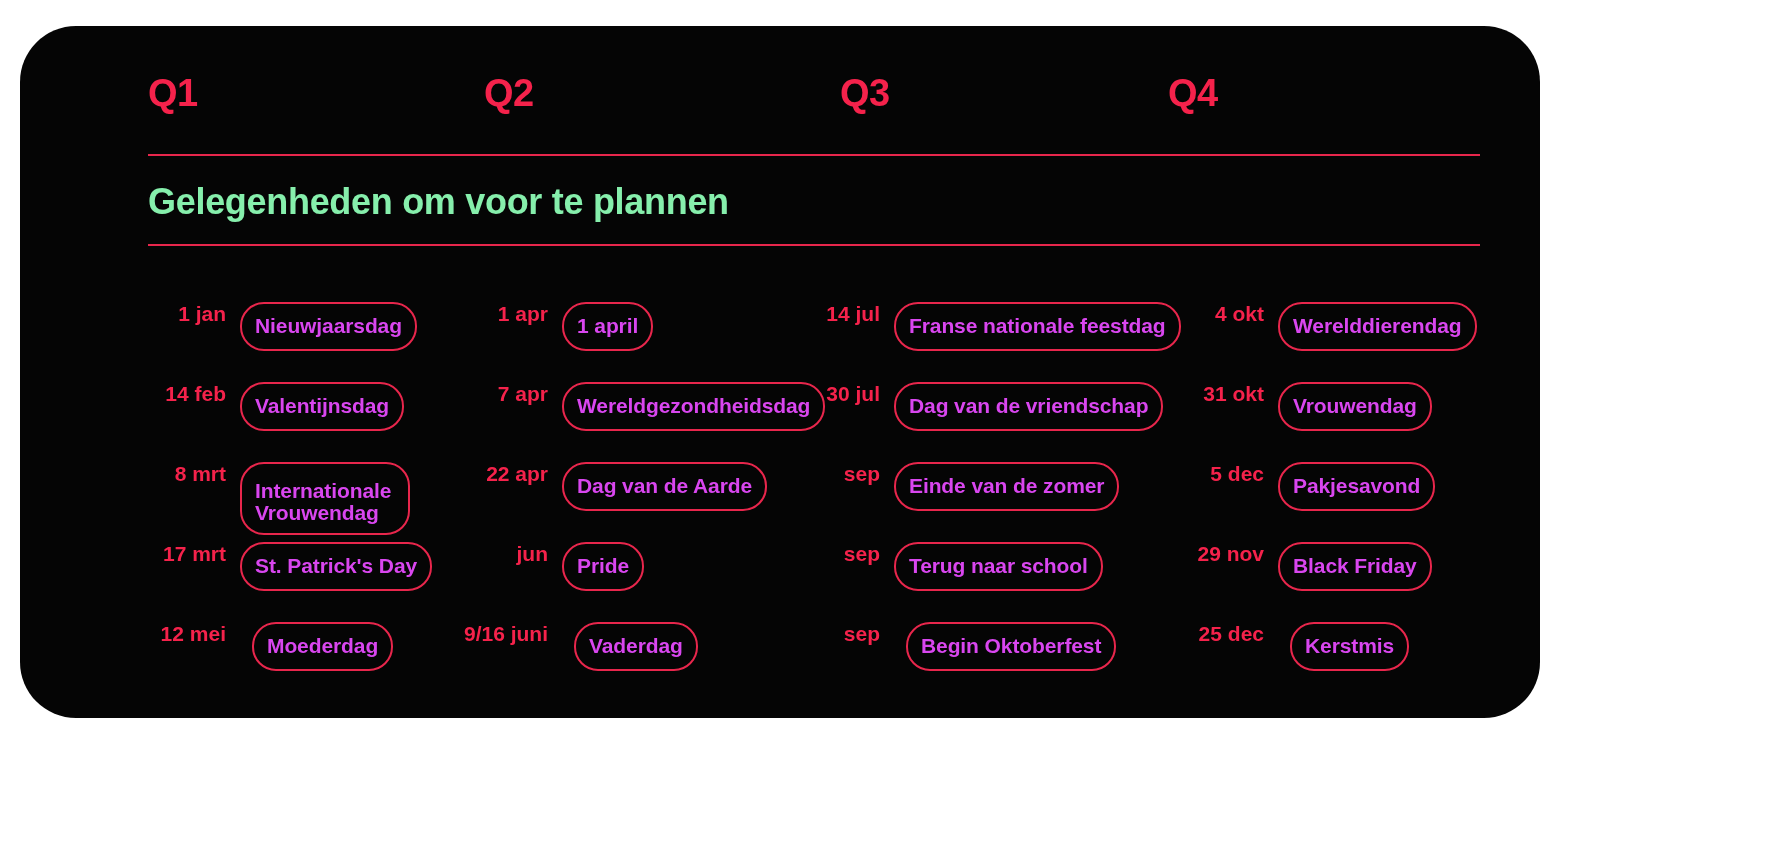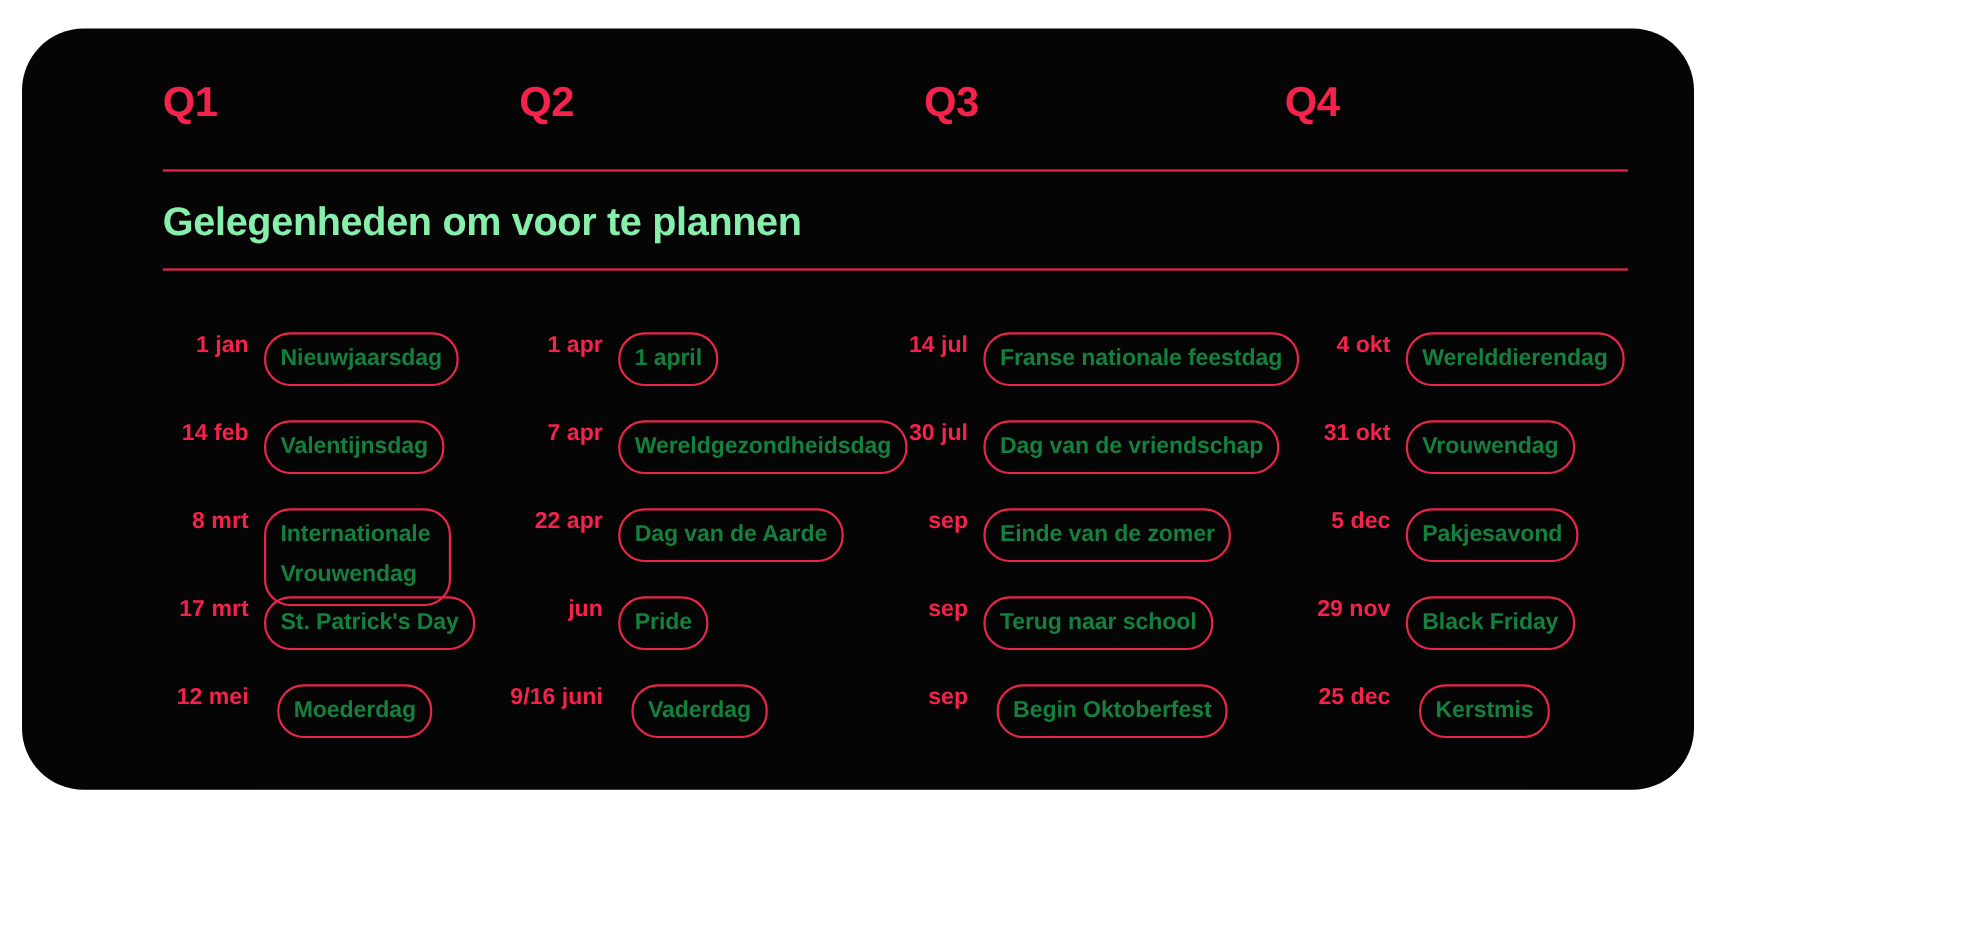--- a/index.html
+++ b/index.html
@@ -54,21 +54,21 @@
     position: absolute;
     top: 0;
     font-size: 38px;
     font-weight: 700;
     letter-spacing: -0.5px;
     color: #F5224B;
     line-height: 1;
     white-space: nowrap;
   }
   .q-col-0 { left: 0px; }
-  .q-col-1 { left: 324px; text-align: center; }
+  .q-col-1 { left: 336px; text-align: center; }
   .q-col-2 { left: 692px; }
   .q-col-3 { left: 1020px; }
 
   
   .rule {
     position: absolute;
     left: 0;
     width: 1332px;
     height: 0;
     border-top: 2px solid #E8264C;
@@ -137,34 +137,34 @@
   }
   .col-1 .date { width: 104px; flex-basis: 104px; }
   .col-2 .date { width: 86px;  flex-basis: 86px;  }
   .col-3 .date { width: 100px; flex-basis: 100px; }
 
   .pill {
     display: inline-flex;
     align-items: center;
     border: 2px solid #E8264C;
     border-radius: 24px;
-    color: #15803d;
+    color: #d946ef;
     font-size: 21px;
     font-weight: 700;
     letter-spacing: -0.1px;
     line-height: 26px;
     padding: 9px 13px 10px 13px;
     background: transparent;
     box-sizing: border-box;
     white-space: nowrap;
   }
   .pill.two-line {
     white-space: normal;
-    line-height: 36px;
-    padding: 4px 13px 9px 13px;
+    line-height: 22px;
+    padding: 16px 13px 9px 13px;
     max-width: 170px;
   }
 </style>
 </head>
 <body>
 
 <div class="page">
   <div class="card">
     <div class="card-inner">
 

